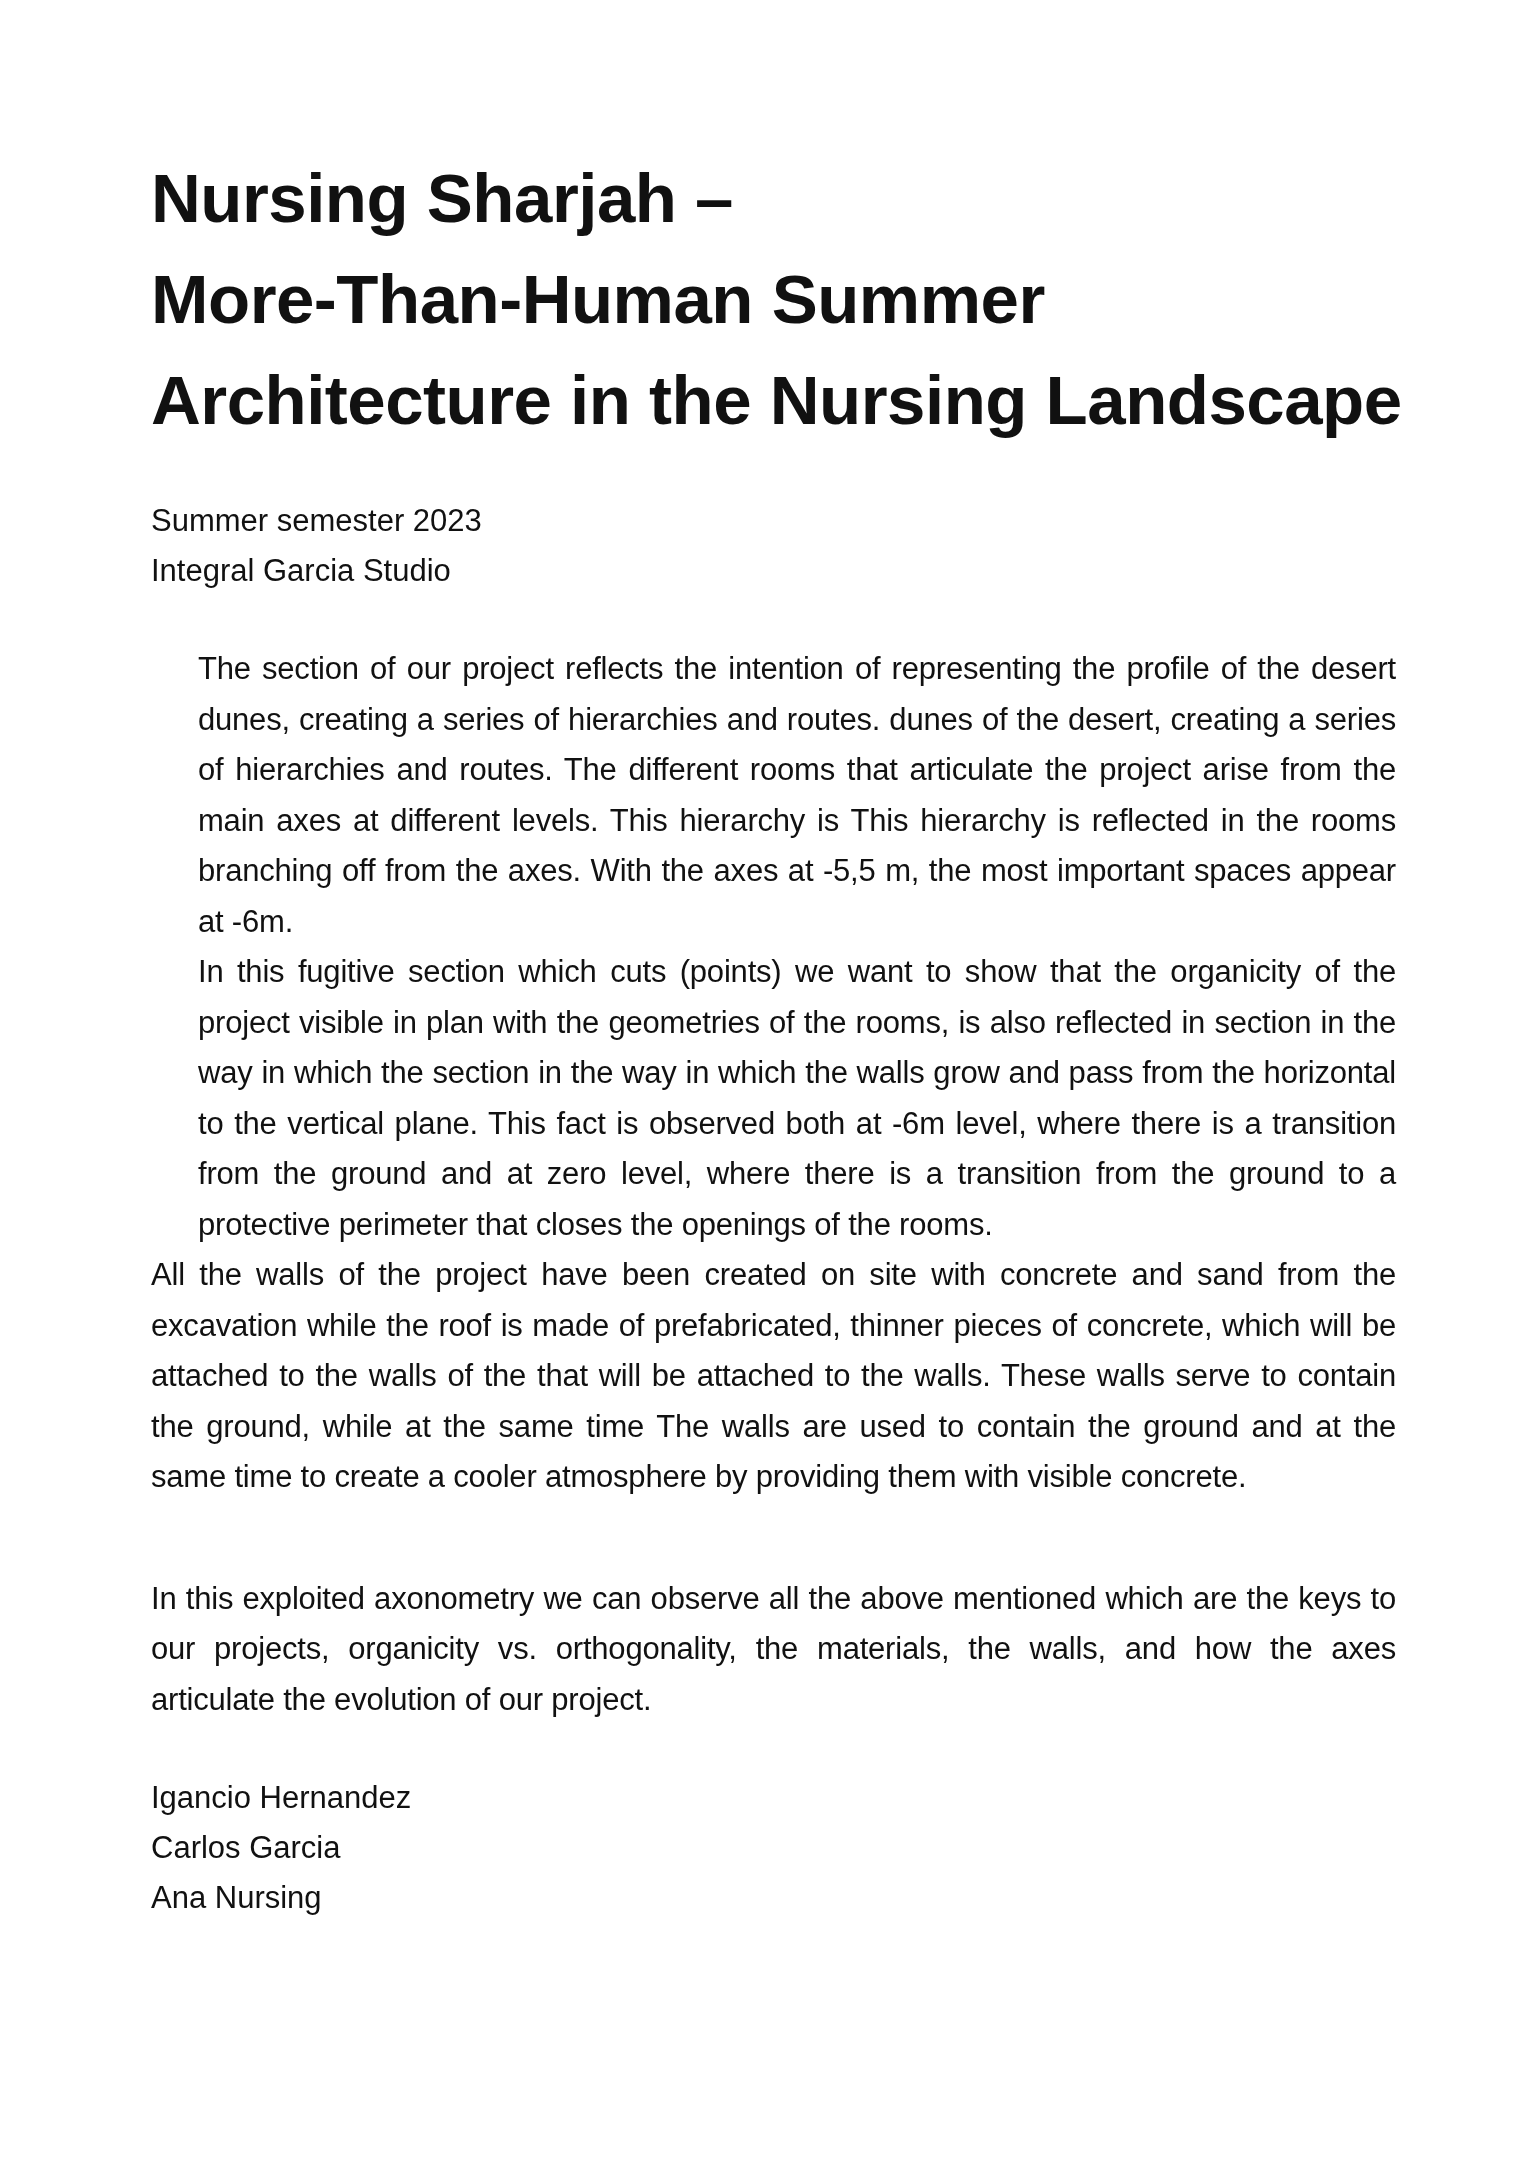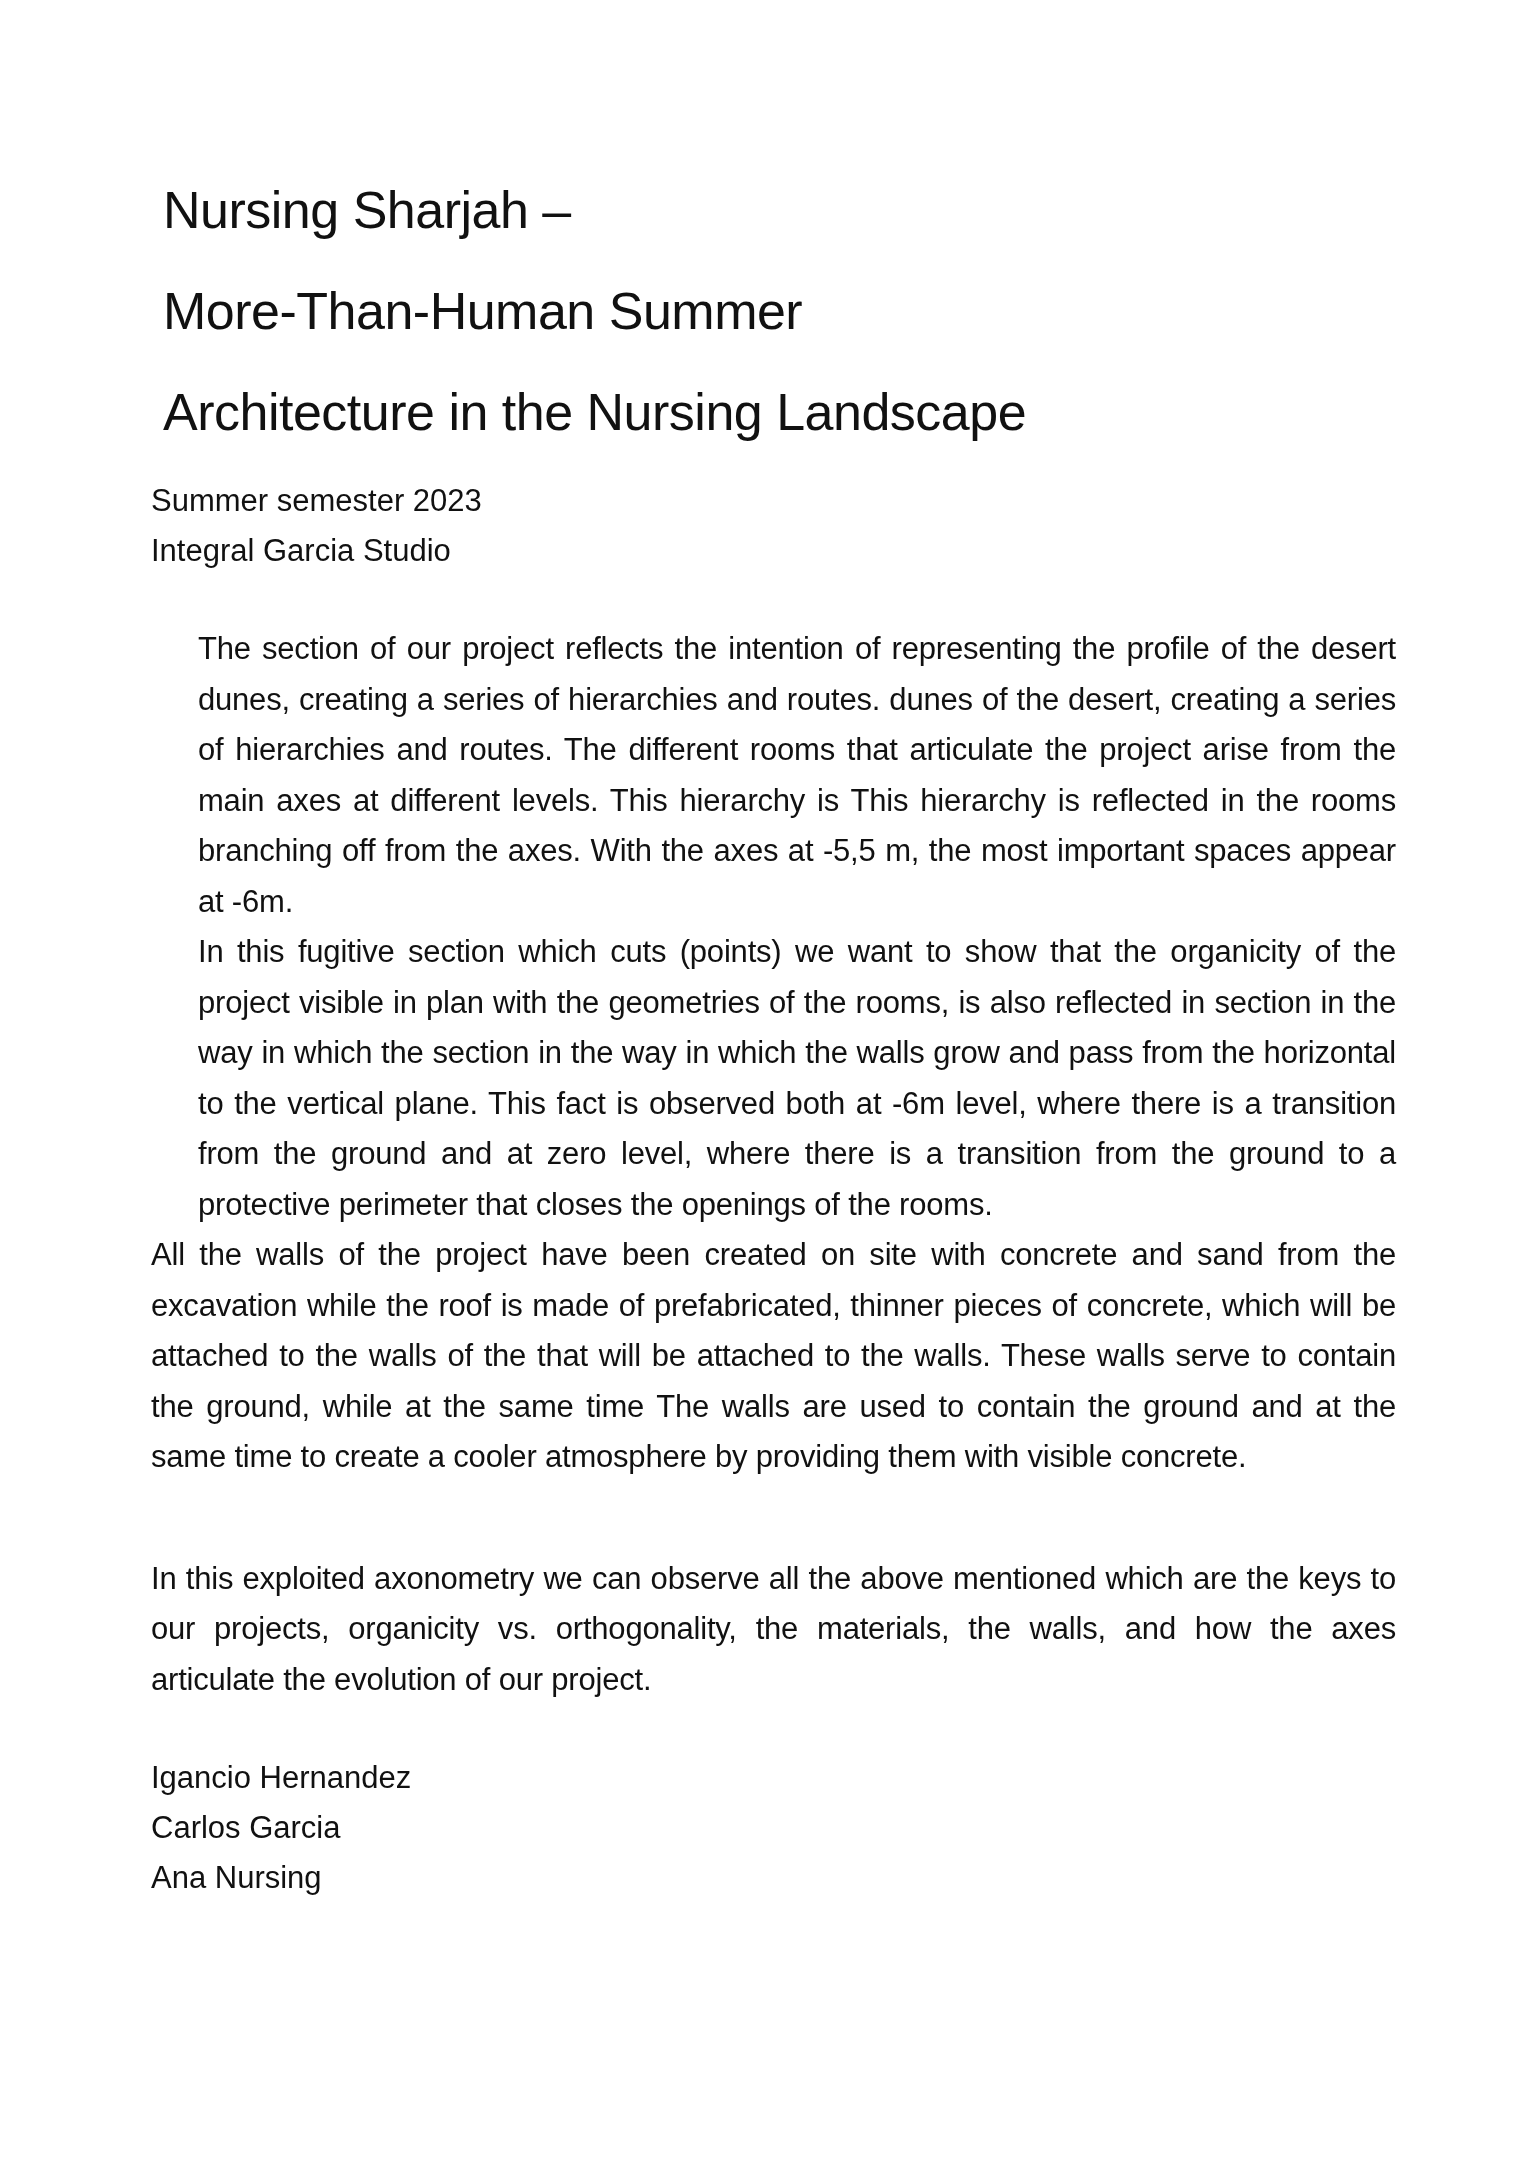--- a/index.html
+++ b/index.html
@@ -15,33 +15,33 @@
       color: #111111;
       font-family: "Liberation Sans", "DejaVu Sans", sans-serif;
     }
     .page {
       position: absolute;
       left: 151px;
       top: 148px;
       width: 1245px;
     }
     .title {
-      margin: 12px;
-      font-weight: normal;
-      font-size: 52px;
+      margin: 0;
+      font-weight: bold;
+      font-size: 69px;
       line-height: 101px;
       letter-spacing: -0.5px;
       color: #111111;
     }
     .title-line {
       display: block;
       white-space: nowrap;
     }
     .meta {
-      margin-top: 13px;
+      margin-top: 45px;
       font-size: 31px;
       line-height: 50px;
     }
     .meta-line {
       display: block;
     }
     .body-text {
       font-size: 31px;
       line-height: 50.5px;
       text-align: justify;

